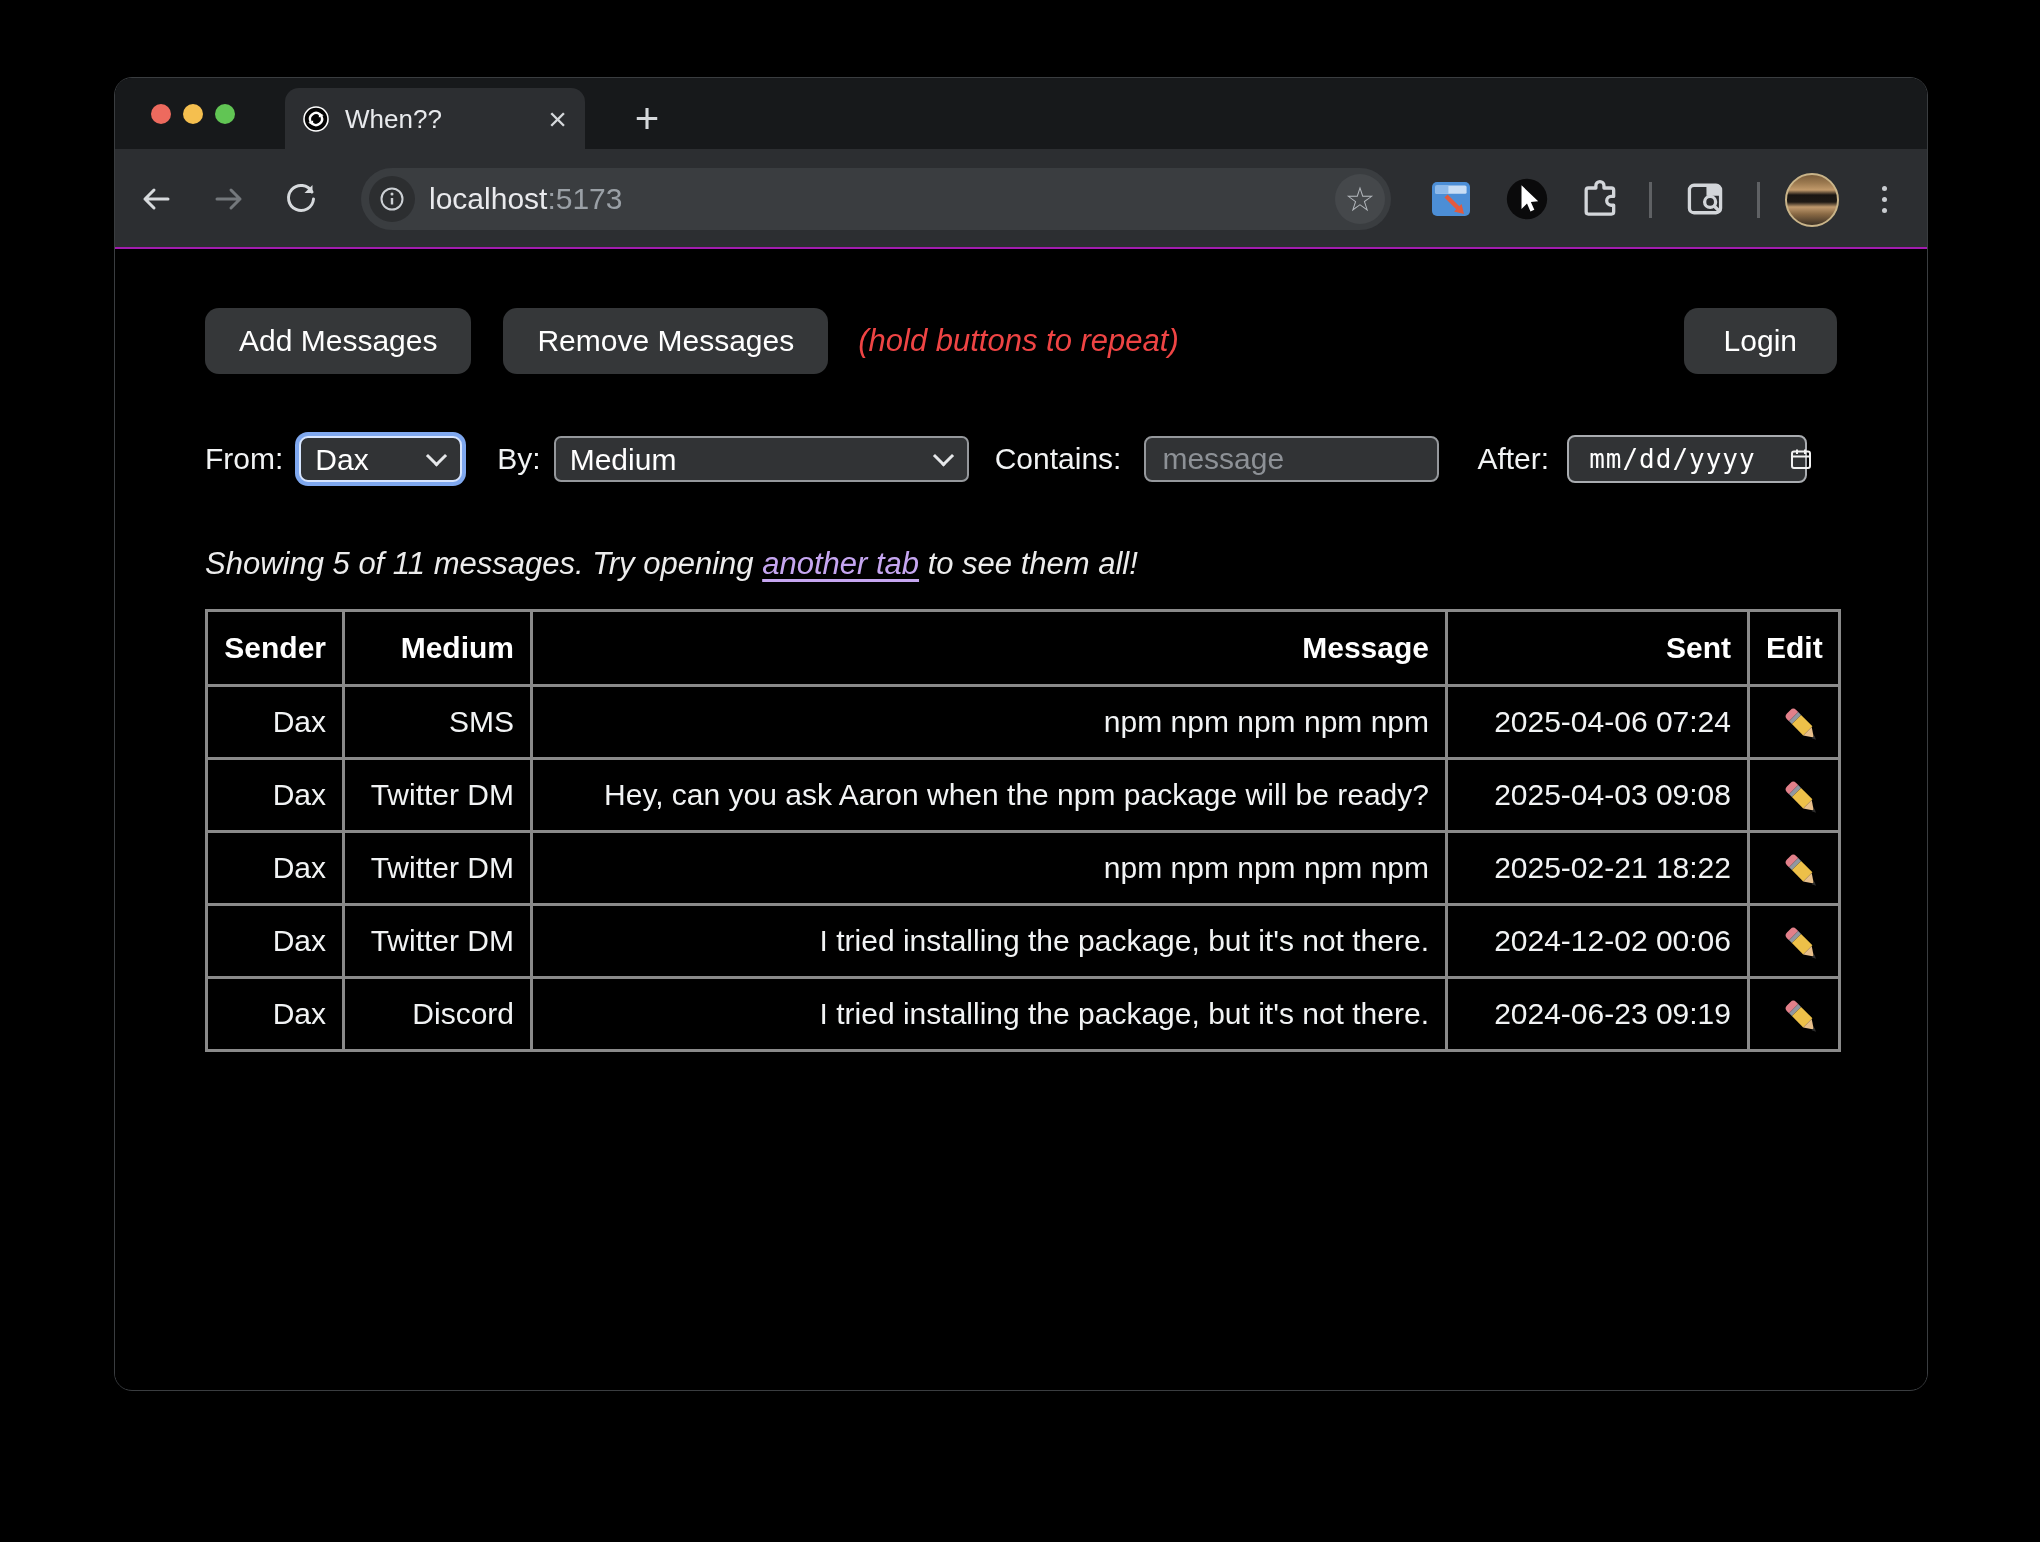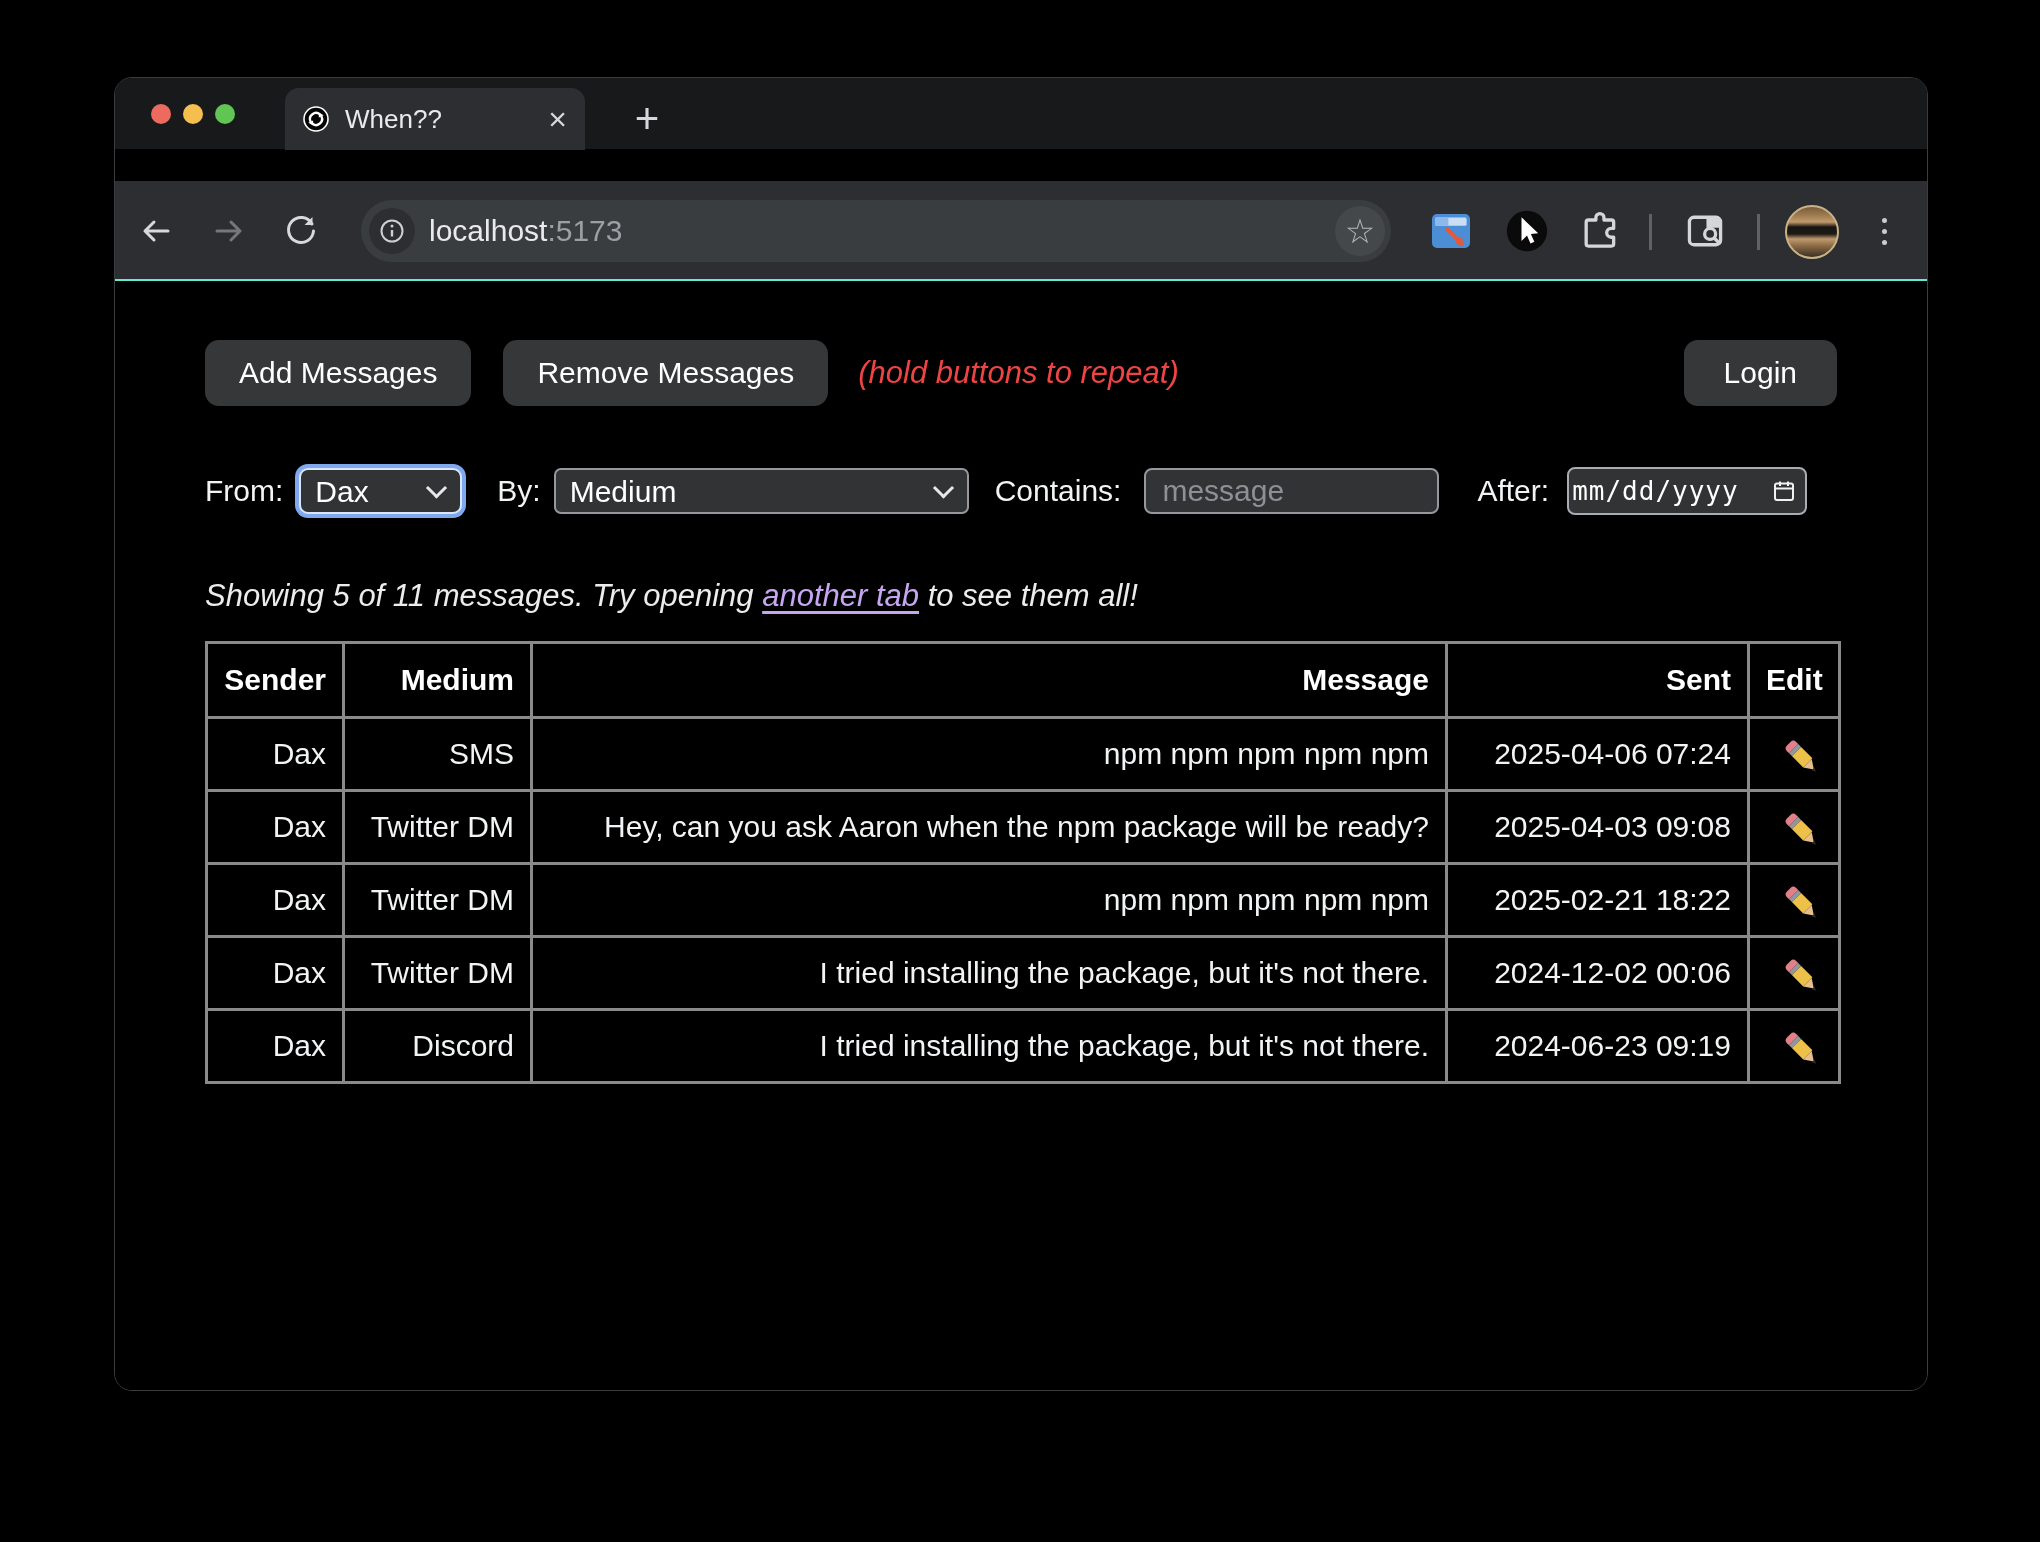--- a/index.html
+++ b/index.html
@@ -11,21 +11,21 @@
   .traffic{position:absolute;left:36px;top:0;height:72px;display:flex;align-items:center;gap:12px;}
   .dot{width:20px;height:20px;border-radius:50%;}
   .dot.red{background:#ed6a5e}.dot.yellow{background:#f5bf4f}.dot.green{background:#61c554}
   .tab{position:absolute;left:170px;top:10px;width:300px;height:62px;background:#2c2e31;
        border-radius:14px 14px 0 0;display:flex;align-items:center;padding:0 18px;box-sizing:border-box;}
   .tab-title{color:#e8eaed;font-size:26px;font-weight:500;margin-left:16px;flex:1;white-space:nowrap;overflow:hidden;}
   .tab-close{color:#d6d9dc;font-size:32px;line-height:1;font-weight:300;cursor:default;}
   .newtab{position:absolute;left:500px;top:10px;width:64px;height:62px;display:flex;align-items:center;
           justify-content:center;color:#d5d8db;font-size:42px;font-weight:300;}
   
-  .toolbar{position:relative;height:100px;background:#2c2e31;border-bottom:2px solid #5eead4;box-sizing:border-box;margin-top:32px;}
+  .toolbar{position:relative;height:100px;background:#2c2e31;border-bottom:2px solid #a21caf;box-sizing:border-box;}
   .tbtn{position:absolute;top:28px;width:44px;height:44px;display:flex;align-items:center;justify-content:center;}
   .pill{position:absolute;left:246px;top:19px;width:1030px;height:62px;background:#3a3d40;border-radius:31px;}
   .site-chip{position:absolute;left:8px;top:8px;width:46px;height:46px;border-radius:50%;background:#2c2e30;
              display:flex;align-items:center;justify-content:center;}
   .url{position:absolute;left:68px;top:0;height:62px;display:flex;align-items:center;font-size:30px;}
   .url .host{color:#e9eaed;font-weight:500;}
   .url .port{color:#9aa0a6;font-weight:500;}
   .star-chip{position:absolute;right:6px;top:6px;width:50px;height:50px;border-radius:50%;background:#45484b;
              display:flex;align-items:center;justify-content:center;}
   .star{color:#b3b7bc;font-size:34px;line-height:1;}
@@ -56,21 +56,21 @@
   .sel-from select{border:2px solid #d8e6ff;border-radius:9px;box-shadow:0 0 0 4px #7fa8ef;}
   .lbl-by{margin-left:35px;}
   .sel-by{width:415px;margin-left:13px;}
   .lbl-contains{margin-left:26px;}
   .txt-input{margin-left:23px;width:295px;height:46px;background:#313335;border:2px solid #95989c;
              border-radius:8px;color:#fff;font-size:30px;font-family:inherit;padding:0 16px;box-sizing:border-box;}
   .txt-input::placeholder{color:#8d9196;}
   .lbl-after{margin-left:38px;}
   .date-input{margin-left:18px;width:240px;height:48px;background:#313335;border:2px solid #a9acb0;
               border-radius:8px;box-sizing:border-box;display:flex;align-items:center;
-              justify-content:space-between;padding:0 12px 0 3px;gap:32px;}
+              justify-content:space-between;padding:0 12px 0 20px;gap:32px;}
   .date-text{font-family:"DejaVu Sans Mono",monospace;font-size:26px;color:#fff;letter-spacing:1px;}
   .status{margin-top:63px;font-style:italic;font-size:31px;color:#ececec;}
   .status a{color:#c6a6f1;text-decoration:underline;text-underline-offset:5px;}
   table{margin-top:27px;border-collapse:collapse;width:1633px;table-layout:fixed;font-size:30px;}
   th,td{border:3px solid #8a8a8a;text-align:right;padding:0 16px;overflow:hidden;white-space:nowrap;}
   th{height:72px;font-weight:700;color:#fff;}
   td{height:70px;color:#f1f3f4;}
   col.c-sender{width:137px}col.c-medium{width:188px}col.c-message{width:915px}col.c-sent{width:302px}col.c-edit{width:91px}
   
   .pencil{display:inline-flex;align-items:center;transform:rotate(45deg);margin-left:4px;}

